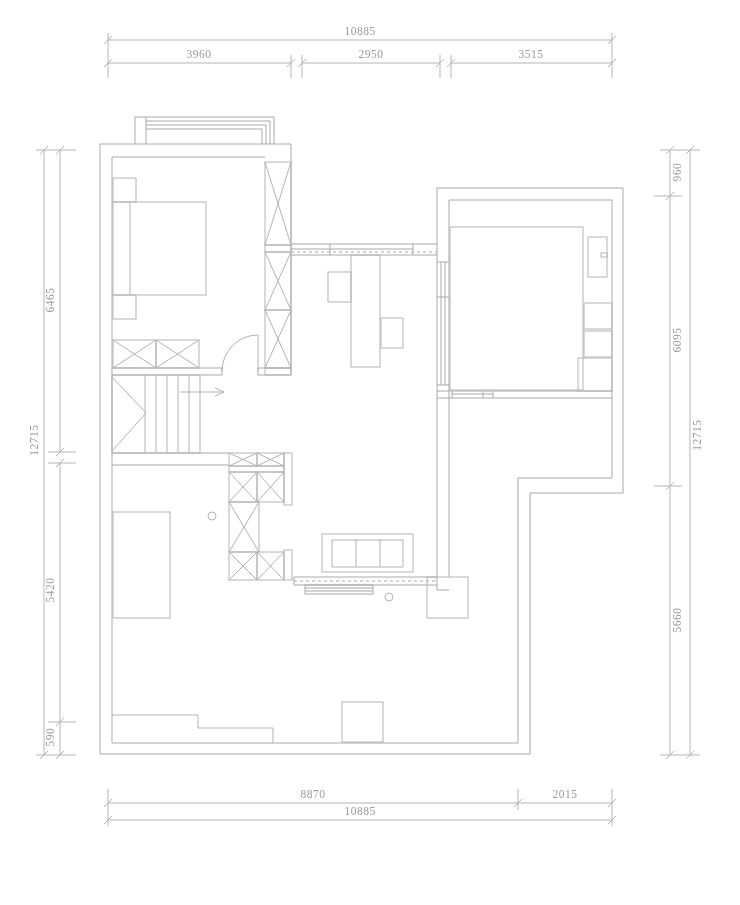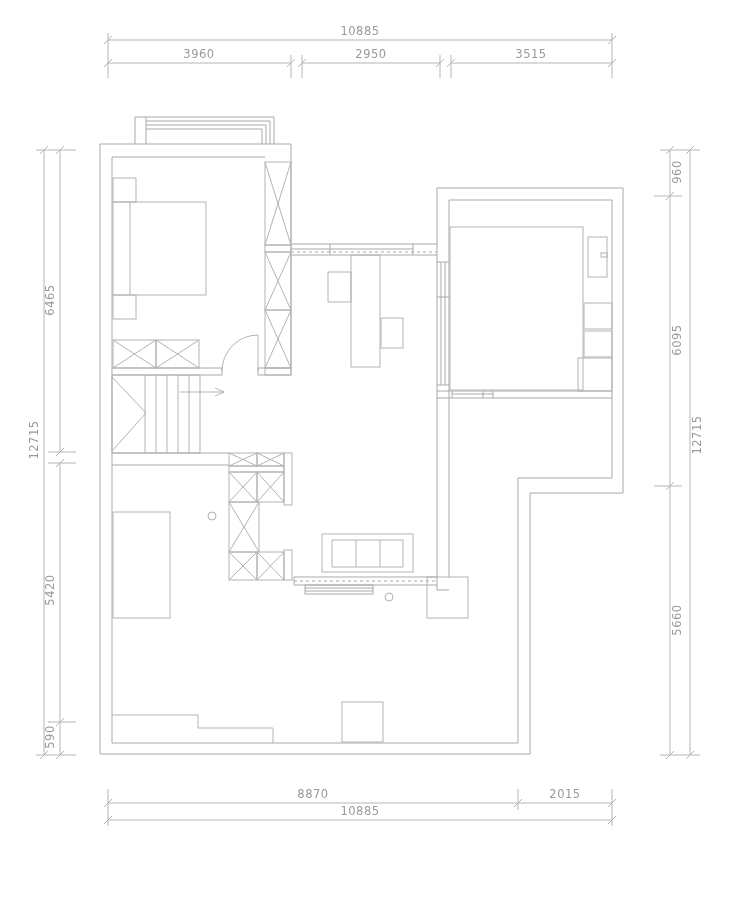--- a/index.html
+++ b/index.html
@@ -1,17 +1,17 @@
 <!DOCTYPE html>
 <html><head>
 <meta charset="utf-8">
 <style>
   html,body{margin:0;padding:0;background:#ffffff;}
   body{width:740px;height:905px;font-family:"DejaVu Sans",sans-serif;}
-  #stage{width:740px;height:905px;position:relative;background:#fff;overflow:hidden;}
+  #stage{width:740px;height:905px;position:relative;background:#fff;overflow:hidden;font-family:Liberation Serif, serif;}
   svg{display:block;}
   text{letter-spacing:0.5px;}
 </style>
 </head>
 <body>
 
 <div id="stage">
   <svg id="plan-svg" width="740" height="905" viewBox="0 0 740 905" xmlns="http://www.w3.org/2000/svg">
       <g>
         <line x1="100" y1="144" x2="100" y2="754" stroke="#a9a9a9" stroke-width="1"></line>

